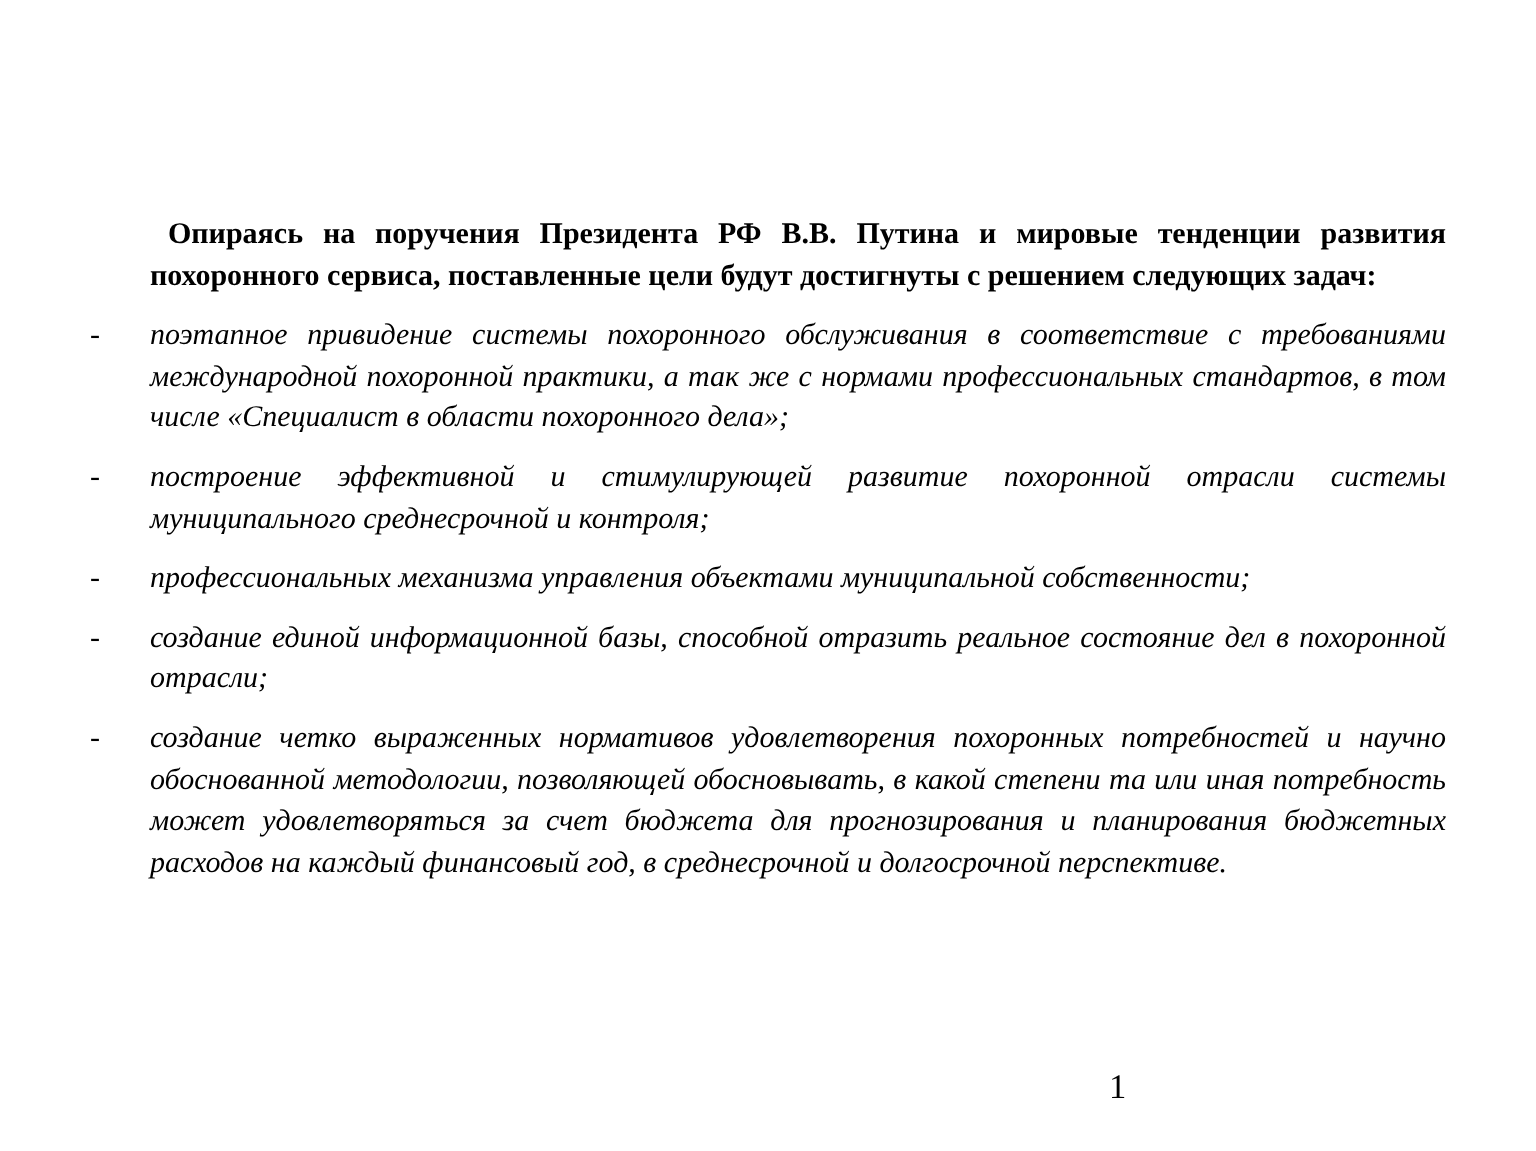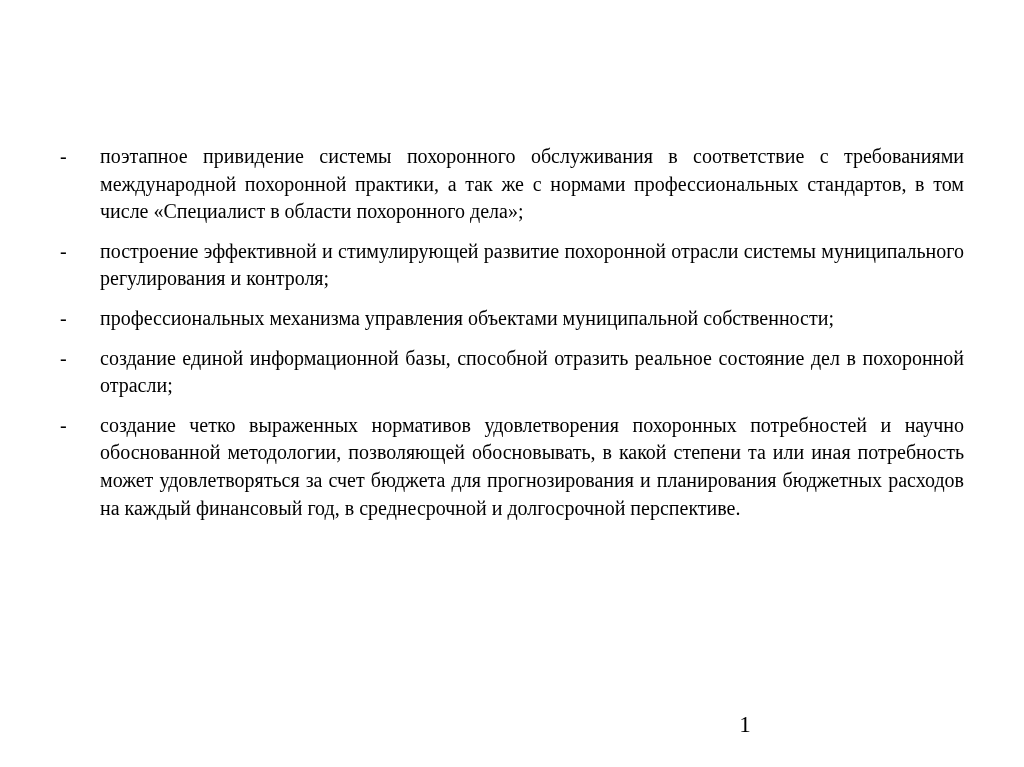--- a/index.html
+++ b/index.html
@@ -37,46 +37,48 @@
       line-height: 1.38;
     }
     .task .marker {
       width: 40px;
       flex-shrink: 0;
       text-align: left;
     }
     .task .task-text {
       flex: 1;
       text-align: justify;
+      font-style: italic;
     }
     .page-number {
       position: absolute;
       left: 700px;
       top: 712px;
       width: 90px;
       text-align: center;
       font-size: 23px;
       color: #000000;
     }
   </style>
 </head>
 <body>
 
 <div class="slide">
   <div class="content">
 
+    <p class="intro">Опираясь на поручения Президента РФ В.В. Путина и мировые тенденции развития похоронного сервиса, поставленные цели  будут достигнуты с решением следующих задач:</p>
 
     <div class="task">
       <span class="marker">-</span>
       <span class="task-text">поэтапное привидение системы похоронного обслуживания в соответствие с требованиями международной похоронной практики, а так же с нормами профессиональных стандартов, в том числе «Специалист в области похоронного дела»;</span>
     </div>
 
     <div class="task">
       <span class="marker">-</span>
-      <span class="task-text">построение эффективной и стимулирующей развитие похоронной отрасли  системы муниципального регулирования и контроля;</span>
+      <span class="task-text">построение эффективной и стимулирующей развитие похоронной отрасли  системы муниципального среднесрочной и контроля;</span>
     </div>
 
     <div class="task">
       <span class="marker">-</span>
       <span class="task-text">профессиональных механизма управления объектами муниципальной собственности;</span>
     </div>
 
     <div class="task">
       <span class="marker">-</span>
       <span class="task-text">создание единой информационной базы, способной отразить реальное состояние дел в похоронной отрасли;</span>

